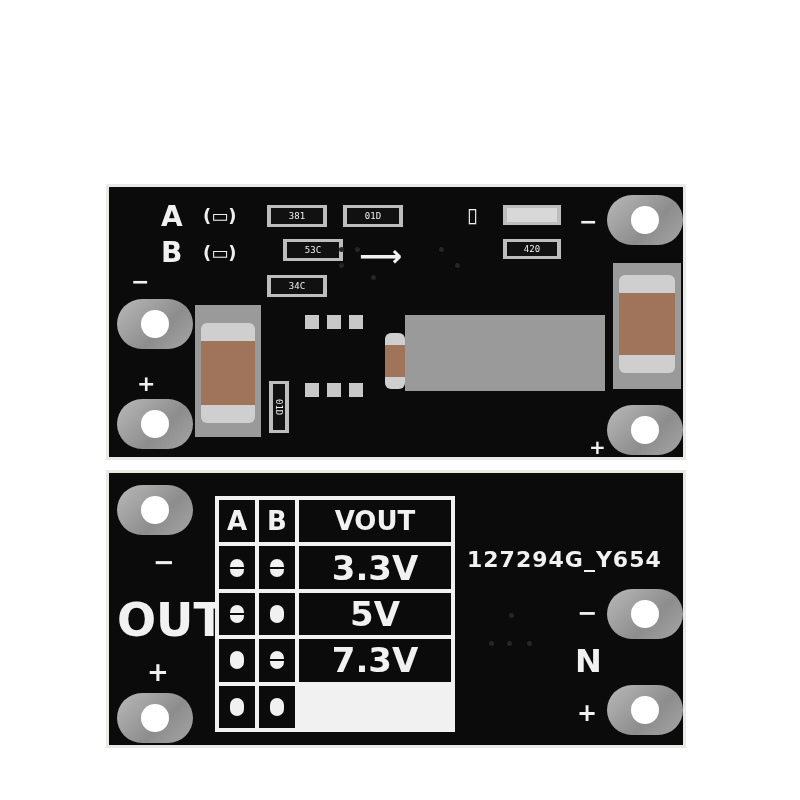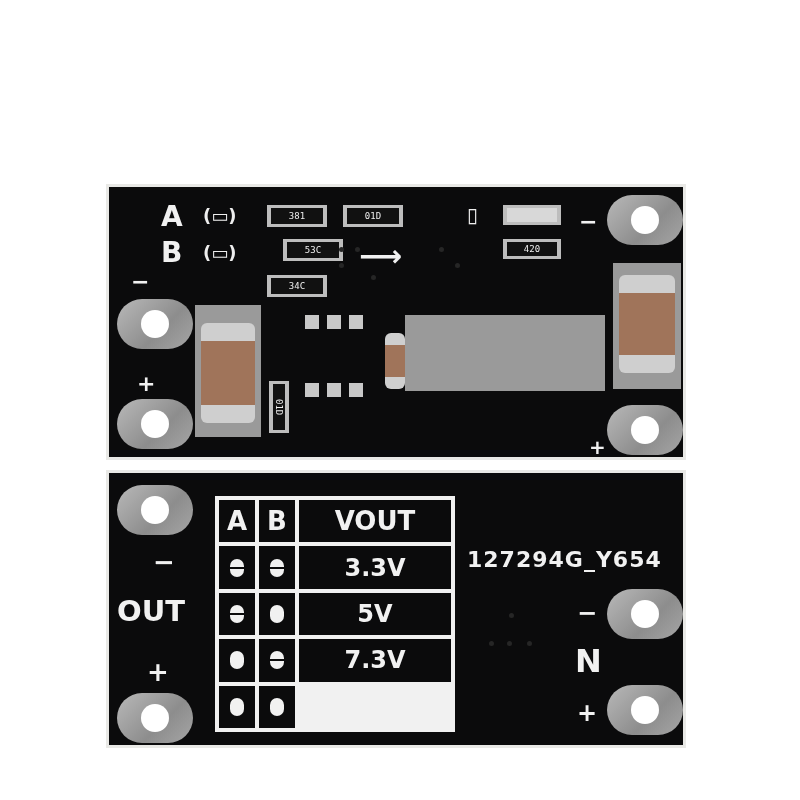--- a/index.html
+++ b/index.html
@@ -13,21 +13,21 @@
   .smd{position:absolute;background:#111;border:4px solid #bdbdbd;border-top-width:3px;border-bottom-width:3px;box-sizing:border-box;color:#eee;font-size:9px;font-family:"DejaVu Sans Mono",monospace;display:flex;align-items:center;justify-content:center;}
   .cap{position:absolute;background:#a0745a;border-top:18px solid #cfcfcf;border-bottom:18px solid #cfcfcf;box-sizing:border-box;border-radius:6px;}
   .capbase{position:absolute;background:#9a9a9a;}
   .inductor{position:absolute;background:#8e8e8e;border-radius:10px;box-shadow:inset 0 0 0 6px #999;}
   .ind-mark{position:absolute;left:0;right:0;top:50%;transform:translateY(-50%);text-align:center;font-family:"DejaVu Sans Mono",monospace;font-size:34px;color:#222;font-weight:bold;letter-spacing:1px;}
   .ic{position:absolute;background:#141414;color:#ddd;font-size:10px;font-family:"DejaVu Sans Mono",monospace;display:flex;align-items:center;justify-content:center;}
   .pin{position:absolute;width:14px;height:14px;background:#c8c8c8;}
   .via{position:absolute;width:5px;height:5px;border-radius:50%;background:#262626;}
   .jumper{position:absolute;color:#eee;font-size:18px;font-weight:bold;}
   .table{position:absolute;left:215px;top:496px;width:240px;height:236px;border:4px solid #f1f1f1;box-sizing:border-box;display:grid;grid-template-columns:36px 36px 1fr;grid-template-rows:repeat(5,1fr);gap:4px;background:#f1f1f1;padding:0;}
-  .cell{background:#0b0b0c;display:flex;align-items:center;justify-content:center;color:#f1f1f1;font-weight:bold;font-size:24px;}
+  .cell{background:#0b0b0c;display:flex;align-items:center;justify-content:center;color:#f1f1f1;font-weight:bold;font-size:34px;}
   .cell.hdr{font-size:26px;}
   .dot{width:14px;height:18px;border-radius:7px;background:#f1f1f1;position:relative;}
   .dot.split::after{content:"";position:absolute;left:0;right:0;top:8px;height:2px;background:#0b0b0c;}
 </style>
 </head>
 <body>
 
 <div class="board top-board">
 
   <div class="silk" style="left:52px;top:16px;font-size:28px;">A</div>
@@ -89,21 +89,21 @@
 </div>
 
 <div class="board bot-board">
   <div class="pad" style="left:8px;top:12px;width:76px;height:50px;">
       <div class="hole"></div>
     </div>
   <div class="pad" style="left:8px;top:220px;width:76px;height:50px;">
       <div class="hole"></div>
     </div>
   <div class="silk" style="left:44px;top:76px;font-size:26px;">−</div>
-  <div class="silk" style="left:8px;top:124px;font-size:29px;">OUT</div>
+  <div class="silk" style="left:8px;top:124px;font-size:46px;">OUT</div>
   <div class="silk" style="left:38px;top:186px;font-size:26px;">+</div>
 
   <div class="silk" style="left:358px;top:76px;font-size:22px;letter-spacing:1px;">127294G_Y654</div>
 
   <div class="pad" style="left:498px;top:116px;width:76px;height:50px;">
       <div class="hole"></div>
     </div>
   <div class="pad" style="left:498px;top:212px;width:76px;height:50px;">
       <div class="hole"></div>
     </div>

